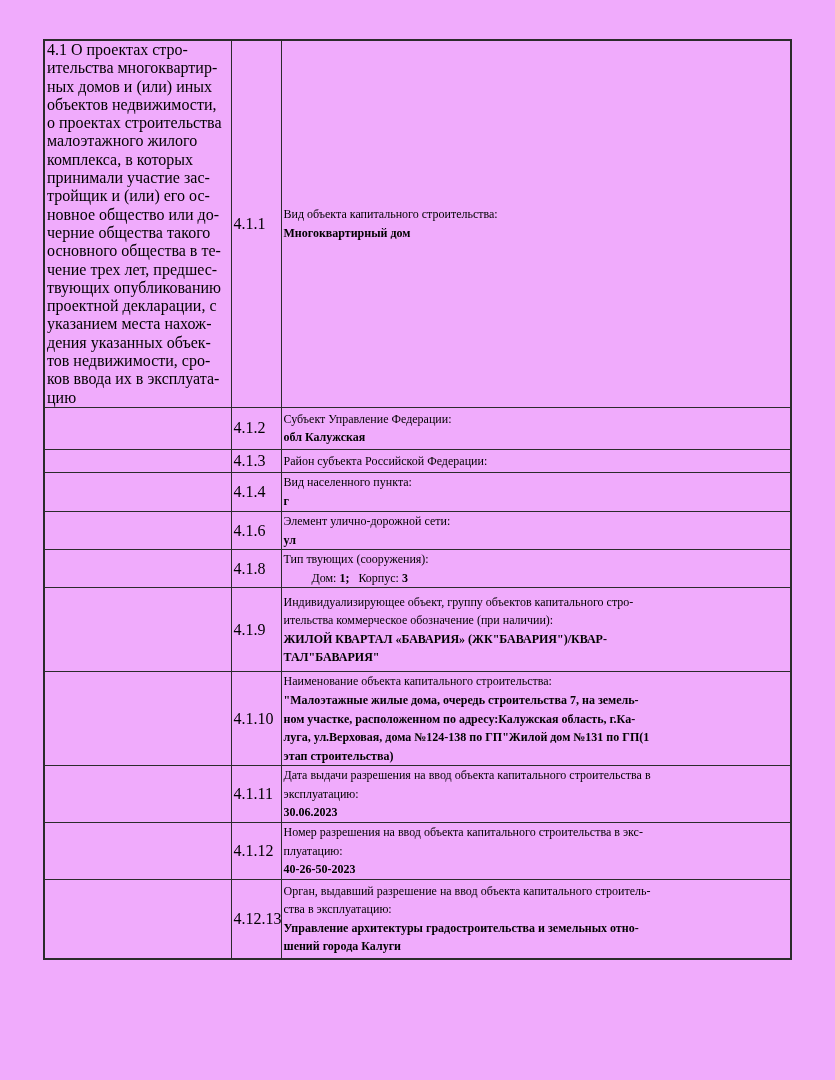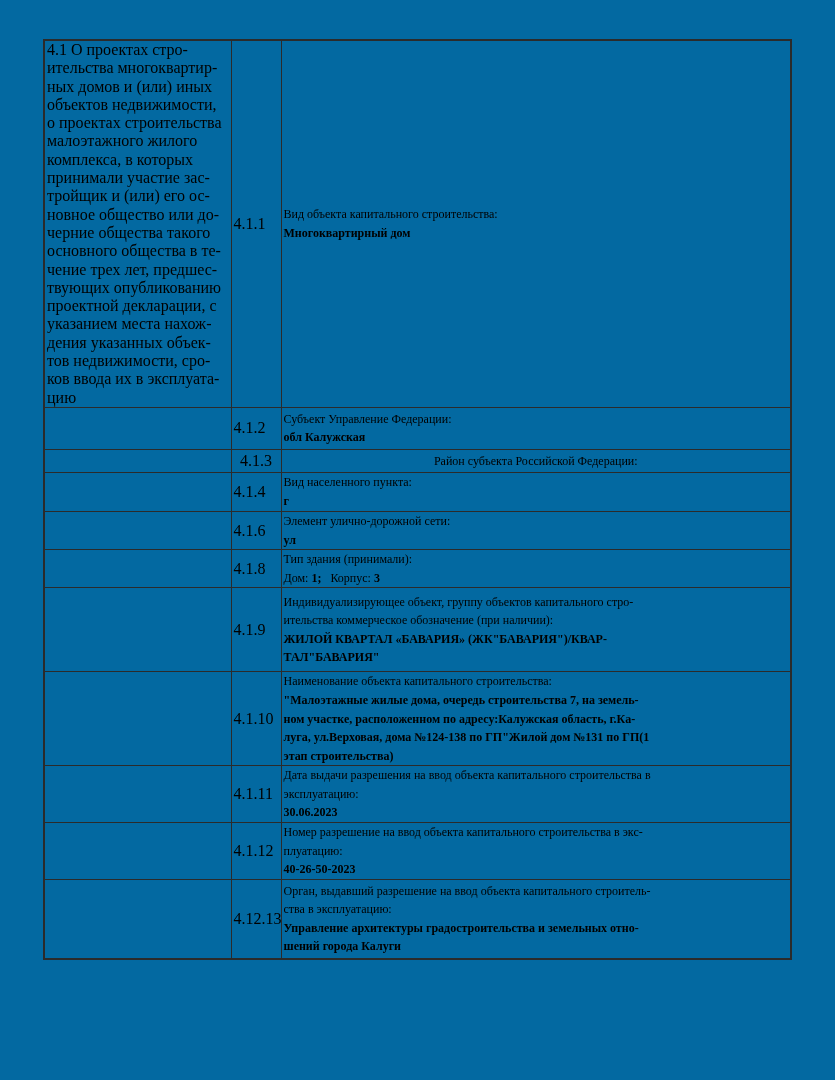--- a/index.html
+++ b/index.html
@@ -4,21 +4,21 @@
 <style>
   html, body {
     margin: 0;
     padding: 0;
     background: #ffffff;
   }
   .sheet {
     position: relative;
     width: 835px;
     height: 1080px;
-    background: #0369a1;
+    background: #f0abfc;
     font-family: "Liberation Serif", "DejaVu Serif", serif;
     color: #000000;
     overflow: hidden;
   }
   table.decl {
     position: absolute;
     left: 43px;
     top: 39px;
     width: 747px;
     border-collapse: collapse;
@@ -54,27 +54,28 @@
   .label {
     white-space: pre;
     font-weight: normal;
   }
   .value {
     white-space: pre;
     font-weight: bold;
   }
   .valueline {
     white-space: pre;
+    margin-left: 28px;
   }
   .valueline .b { font-weight: bold; }
   .valueline .sp { margin-left: 9px; }
 
   tr.r1  { height: 367px; }
   tr.r2  { height: 42px; }
-  tr.r3  { height: 23px; text-align: center; }
+  tr.r3  { height: 23px; }
   tr.r4  { height: 39px; }
   tr.r5  { height: 42px; }
   tr.r6  { height: 36px; border-radius: 13px; }
   tr.r7  { height: 42px; }
   tr.r8  { height: 37px; }
   tr.r9  { height: 84px; }
   tr.r10 { height: 93px; }
   tr.r11 { height: 56px; }
   tr.r12 { height: 57px; }
   tr.r13 { height: 79px; }
@@ -145,21 +146,21 @@
         <td class="num">4.1.6</td>
         <td class="content">
           <div class="label">Элемент улично-дорожной сети:</div>
           <div class="value">ул</div>
         </td>
       </tr>
       <tr class="r8">
         <td class="desc"></td>
         <td class="num">4.1.8</td>
         <td class="content">
-          <div class="label">Тип здания (принимали):</div>
+          <div class="label">Тип твующих (сооружения):</div>
           <div class="valueline"><span>Дом: </span><span class="b">1;</span><span class="sp">Корпус: </span><span class="b">3</span></div>
         </td>
       </tr>
       <tr class="r9">
         <td class="desc"></td>
         <td class="num">4.1.9</td>
         <td class="content">
           <div class="label">Индивидуализирующее объект, группу объектов капитального стро-
 ительства коммерческое обозначение (при наличии):</div>
           <div class="value">ЖИЛОЙ КВАРТАЛ «БАВАРИЯ» (ЖК"БАВАРИЯ")/КВАР-
@@ -183,21 +184,21 @@
         <td class="content">
           <div class="label">Дата выдачи разрешения на ввод объекта капитального строительства в
 эксплуатацию:</div>
           <div class="value">30.06.2023</div>
         </td>
       </tr>
       <tr class="r12">
         <td class="desc"></td>
         <td class="num">4.1.12</td>
         <td class="content">
-          <div class="label">Номер разрешение на ввод объекта капитального строительства в экс-
+          <div class="label">Номер разрешения на ввод объекта капитального строительства в экс-
 плуатацию:</div>
           <div class="value">40-26-50-2023</div>
         </td>
       </tr>
       <tr class="r13">
         <td class="desc"></td>
         <td class="num">4.12.13</td>
         <td class="content">
           <div class="label">Орган, выдавший разрешение на ввод объекта капитального строитель-
 ства в эксплуатацию:</div>

